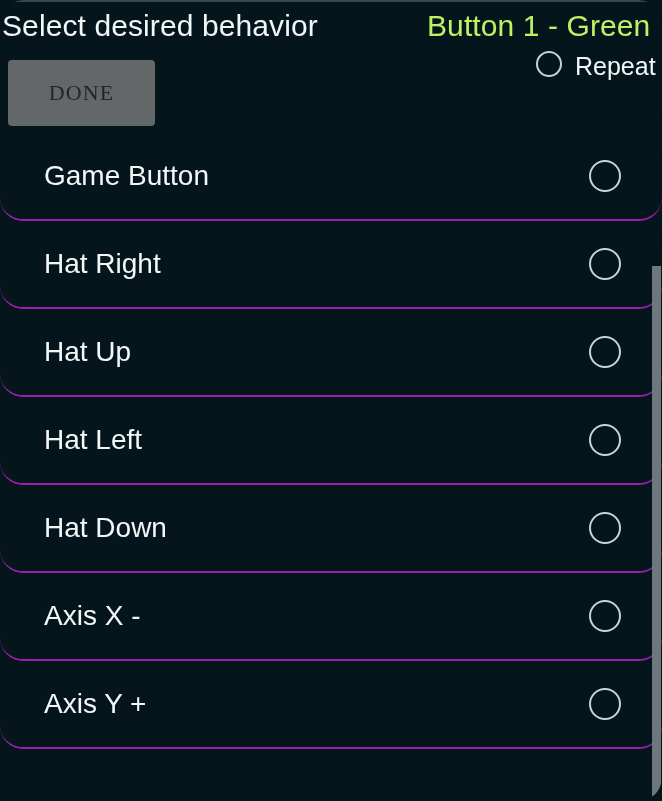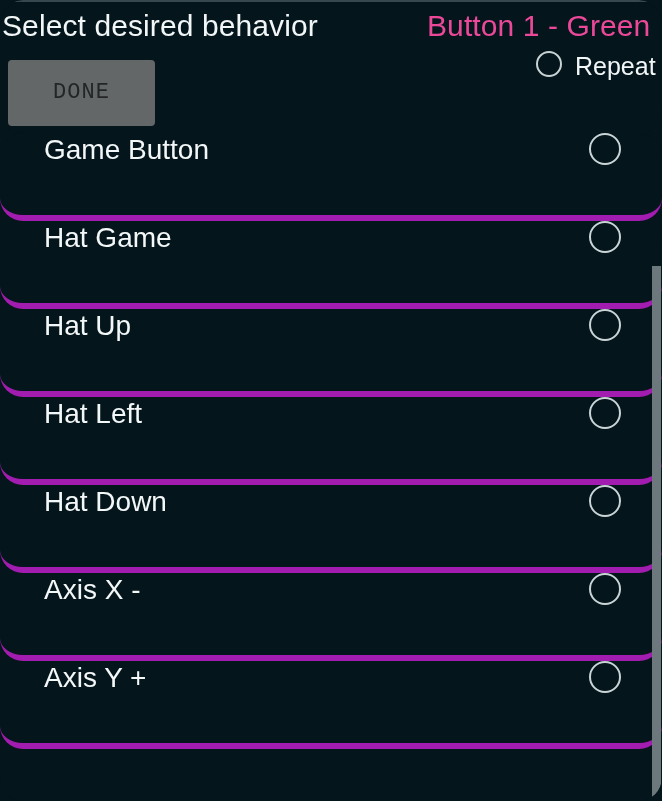--- a/index.html
+++ b/index.html
@@ -53,36 +53,36 @@
     white-space: nowrap;
     letter-spacing: .1px;
   }
 
   .header-subtitle {
     position: absolute;
     left: 427px;
     top: 5px;
     font-size: 30px;
     line-height: 38px;
-    color: #ec4899;
+    color: #bef264;
     white-space: nowrap;
     letter-spacing: .1px;
   }
 
   .done-button {
     position: absolute;
     left: 8px;
     top: 58px;
     width: 147px;
     height: 66px;
     background: #636768;
     border: none;
     border-radius: 4px;
     color: #232526;
-    font-family: Liberation Mono, monospace;
+    font-family: Liberation Serif, serif;
     font-size: 22px;
     letter-spacing: 1.1px;
     text-align: center;
     line-height: 66px;
     cursor: pointer;
   }
 
   .repeat-wrap {
     position: absolute;
     left: 536px;
@@ -119,22 +119,22 @@
     height: 668px;
     overflow: hidden;
     background: #04161c;
   }
 
   .row {
     position: relative;
     height: 88px;
     width: 662px;
     display: flex;
-    align-items: flex-start;
-    border-bottom: 6px solid #a21caf;
+    align-items: center;
+    border-bottom: 2px solid #a21caf;
     background: #04161c;
     cursor: pointer;
   }
 
   .row-label {
     margin-left: 44px;
     font-size: 28px;
     line-height: 34px;
     color: #f3f7f8;
     white-space: nowrap;
@@ -190,21 +190,21 @@
       <span class="repeat-label">Repeat</span>
     </div>
   </div>
 
   <div class="list" id="behavior-list">
       <div class="row">
         <span class="row-label">Game Button</span>
         <span class="radio-lg"></span>
       </div>
       <div class="row">
-        <span class="row-label">Hat Game</span>
+        <span class="row-label">Hat Right</span>
         <span class="radio-lg"></span>
       </div>
       <div class="row">
         <span class="row-label">Hat Up</span>
         <span class="radio-lg"></span>
       </div>
       <div class="row">
         <span class="row-label">Hat Left</span>
         <span class="radio-lg"></span>
       </div>

